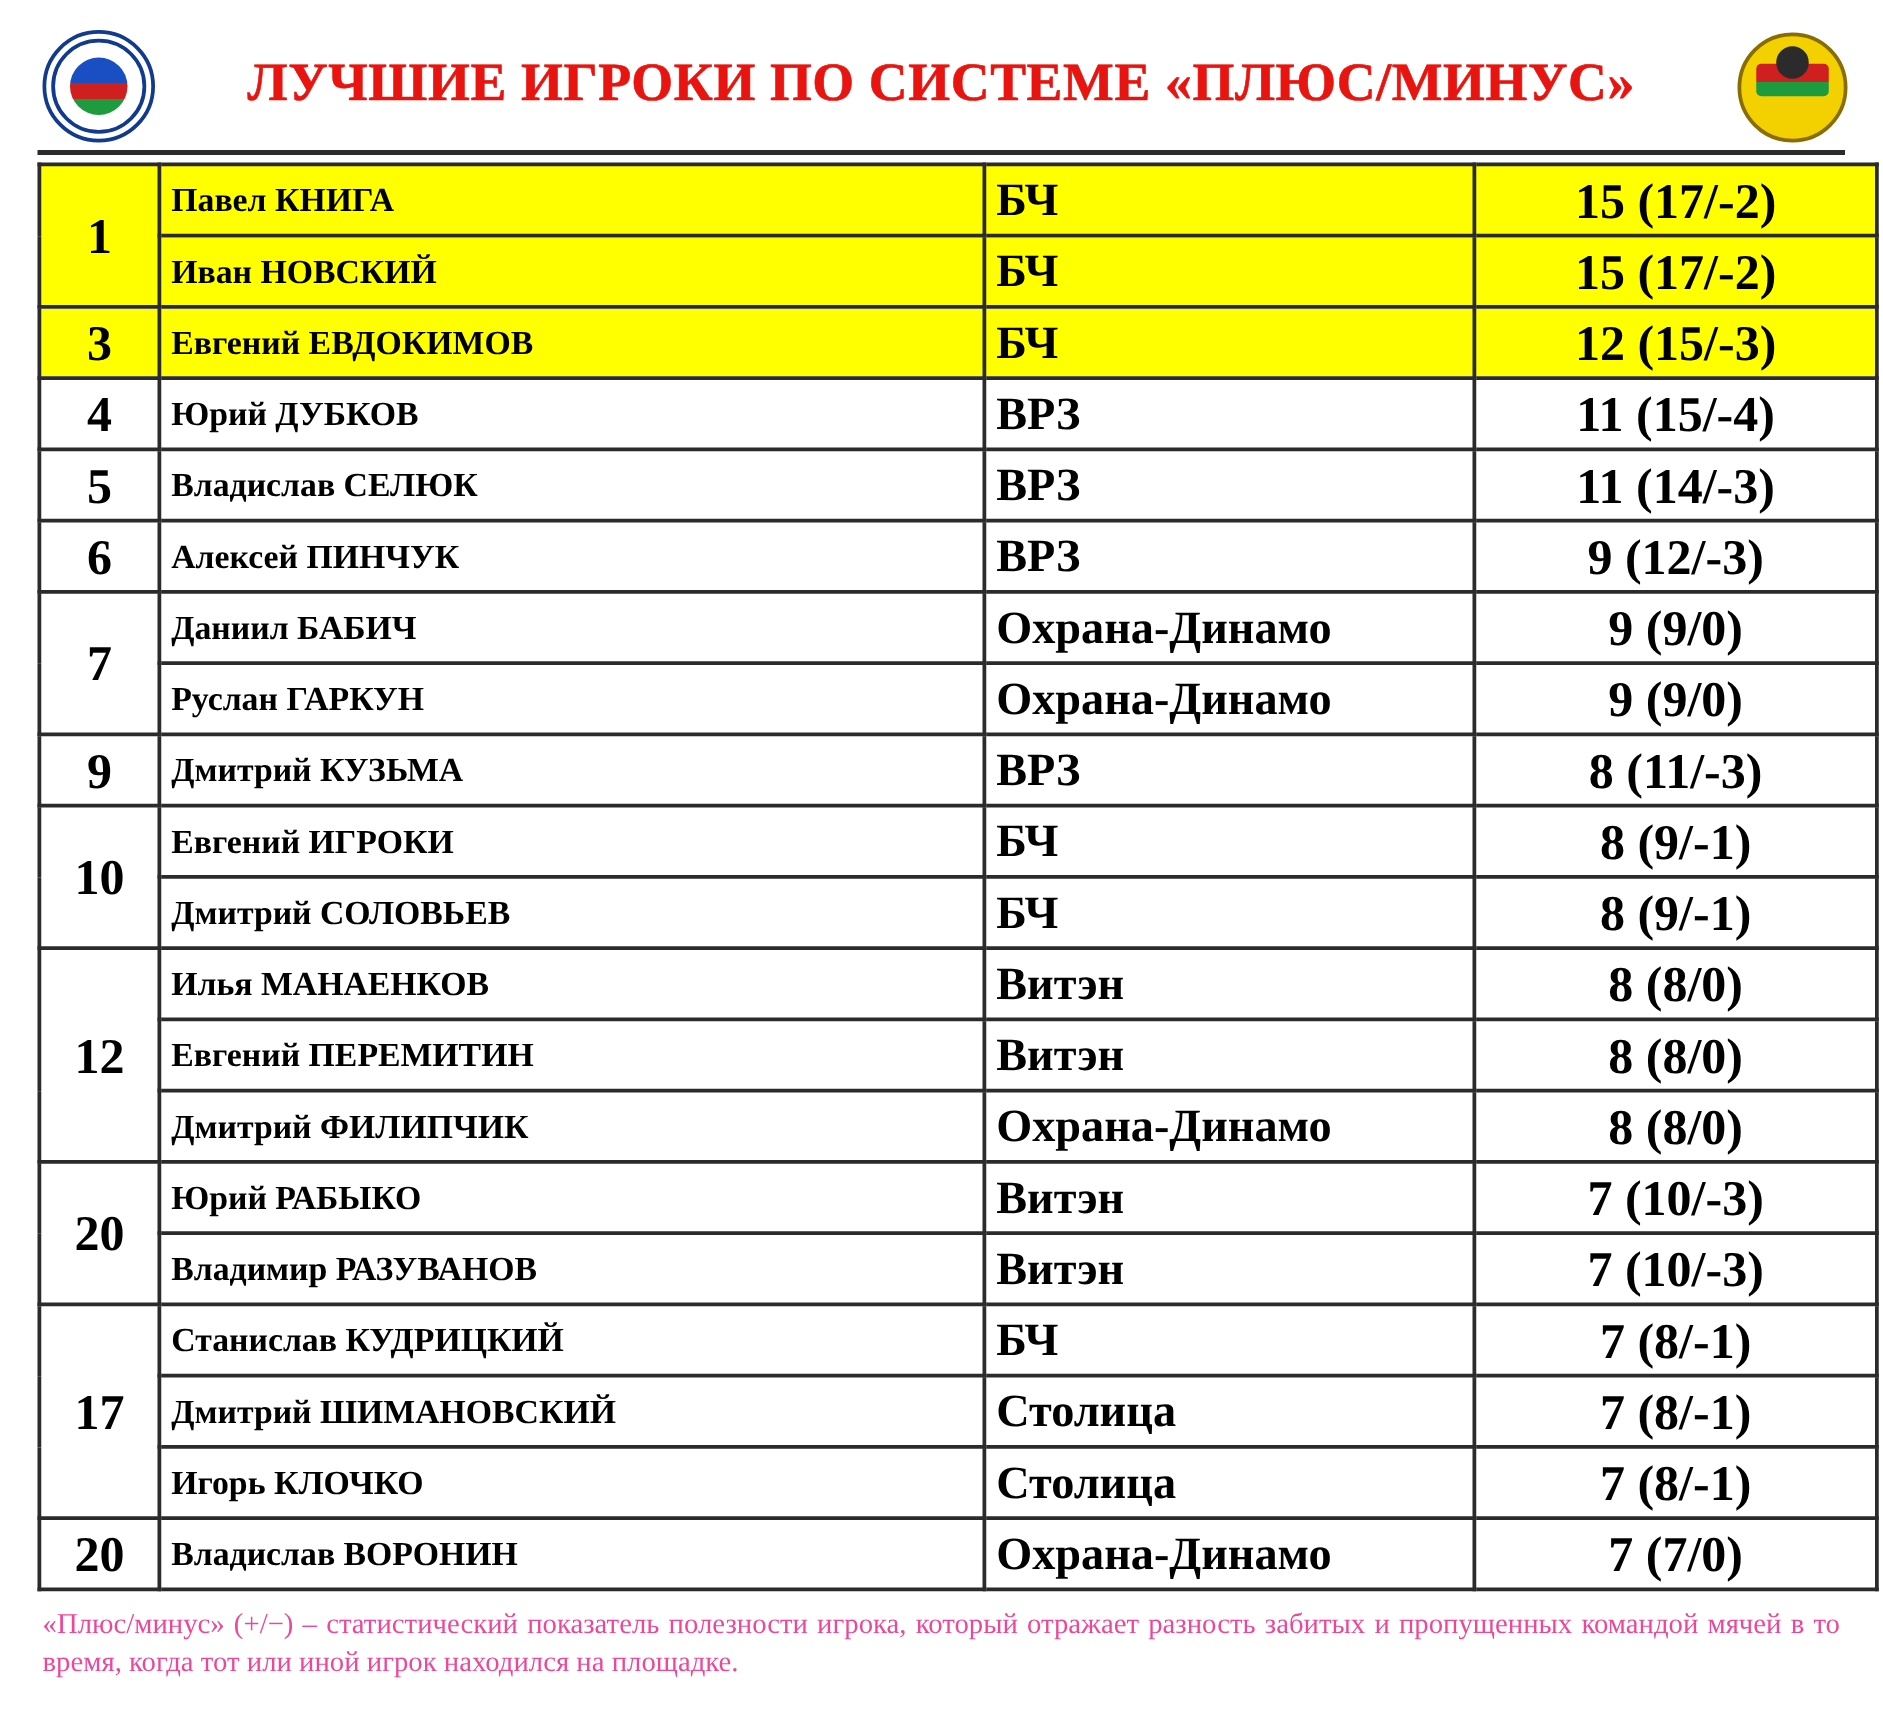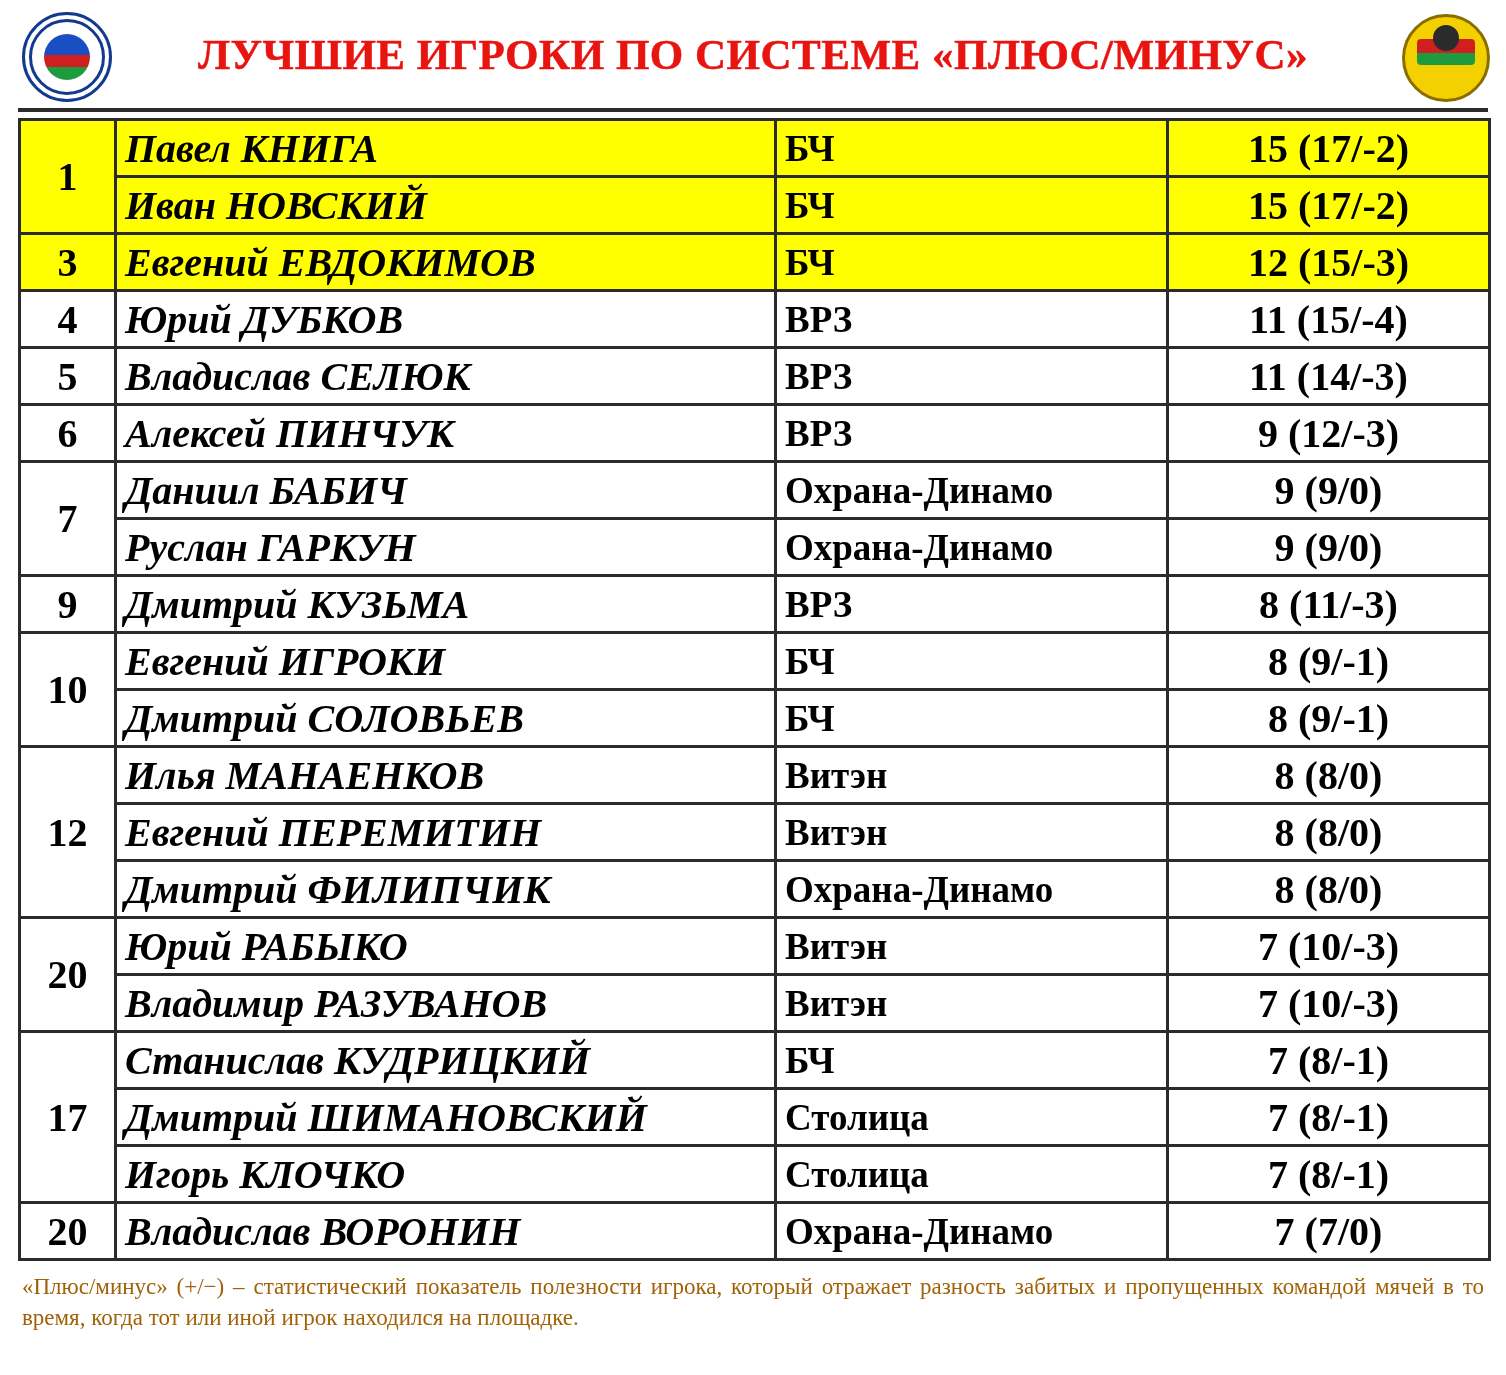--- a/index.html
+++ b/index.html
@@ -11,21 +11,21 @@
     width: 1506px;
     height: 1375px;
     font-family: "Liberation Serif", serif;
     overflow: hidden;
   }
   .page {
     position: relative;
     width: 1506px;
     height: 1100px;
     box-sizing: border-box;
-    padding: 0;
+    padding: 12px;
   }
 
   
   .header {
     position: relative;
     height: 108px;
     display: flex;
     align-items: center;
     justify-content: center;
     border-bottom: 4px solid #2b2b2b;
@@ -77,23 +77,22 @@
   }
   td.col-rank {
     width: 96px;
     text-align: center;
     font-size: 40px;
     vertical-align: middle;
   }
   td.col-name {
     width: 660px;
     text-align: left;
-    font-size: 40px;
+    font-size: 27px;
     padding-left: 18px;
-    font-style: italic;
   }
   td.col-team {
     width: 392px;
     text-align: left;
     font-size: 37px;
     padding-left: 14px;
     margin-top: 16px;
   }
   td.col-score {
     width: 322px;
@@ -107,21 +106,21 @@
   td.rank-span {
     vertical-align: middle;
   }
 
   
   .footnote {
     margin: 10px 22px 0 22px;
     font-family: "Liberation Serif", serif;
     font-size: 23px;
     line-height: 1.35;
-    color: #a16207;
+    color: #ec4899;
     text-align: justify;
   }
 
   
   .logo-left .shield {
     width: 84px;
     height: 84px;
     border-radius: 50%;
     background: #ffffff;
     border: 3px solid #123a8f;

